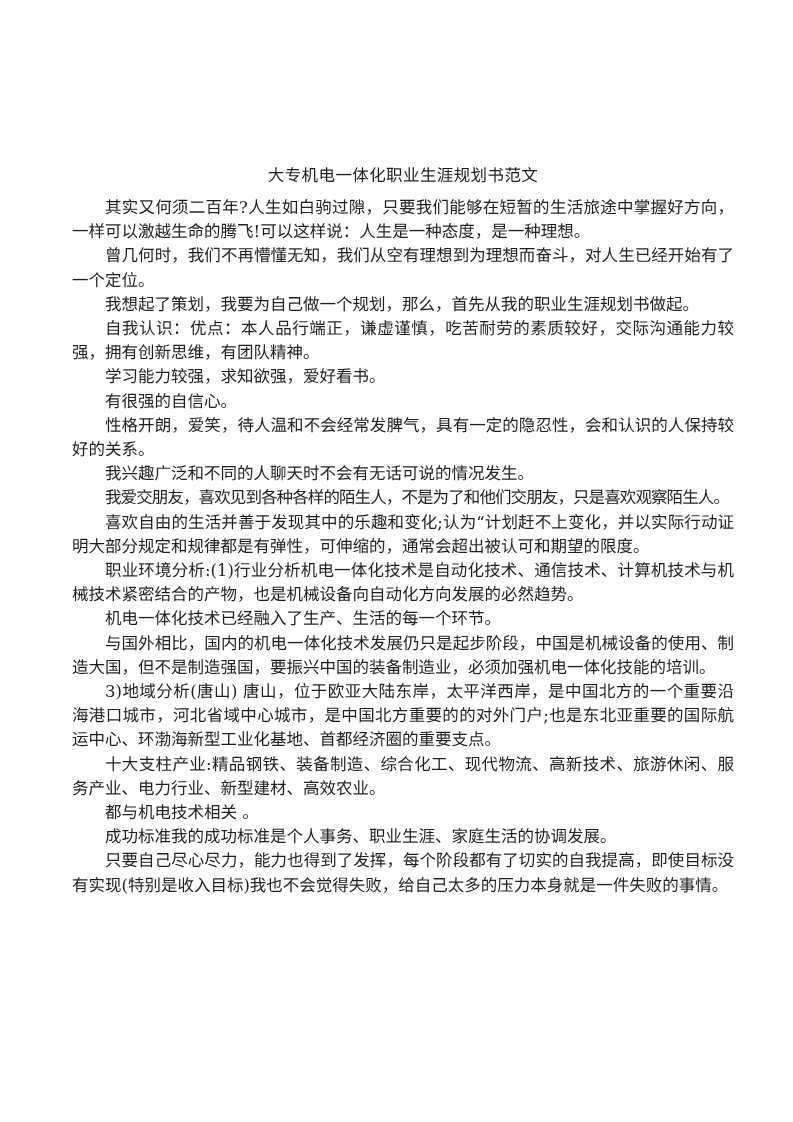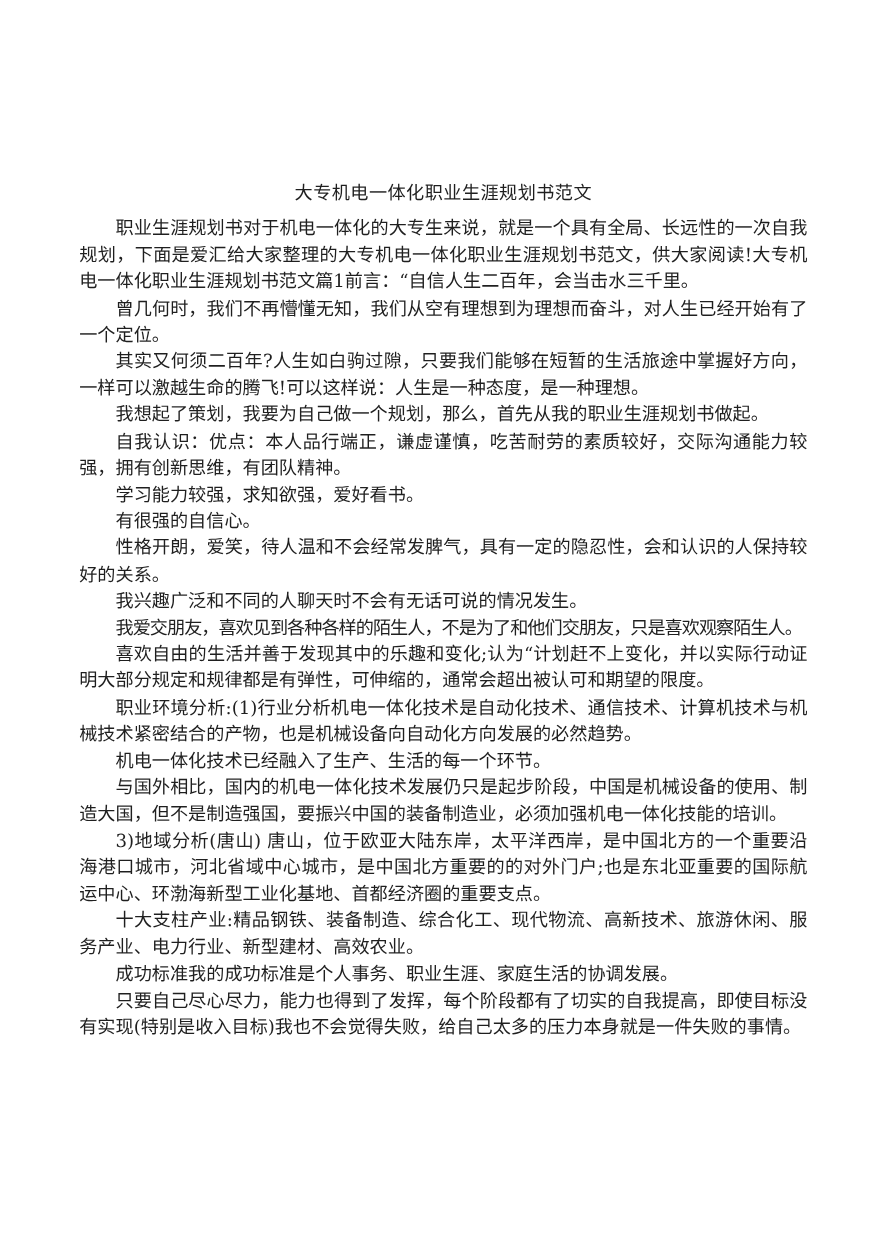--- a/index.html
+++ b/index.html
@@ -41,32 +41,32 @@
   .doc-body p.tight {
     letter-spacing: -0.9px;
   }
 </style>
 </head>
 <body>
 
 <div class="page">
   <h1 class="doc-title">大专机电一体化职业生涯规划书范文</h1>
   <div class="doc-body">
-    <p>职业生涯规划书对于机电一体化的大专生来说，就是一个具有全局、长远性的一次自我规划，下面是爱汇给大家整理的大专机电一体化职业生涯规划书范文，供大家阅读!大专机电一体化职业生涯规划书范文篇1前言：“自信人生二百年，会当击水三千里。</p>
+    <p>其实又何须二百年?人生如白驹过隙，只要我们能够在短暂的生活旅途中掌握好方向，一样可以激越生命的腾飞!可以这样说：人生是一种态度，是一种理想。</p>
     <p>曾几何时，我们不再懵懂无知，我们从空有理想到为理想而奋斗，对人生已经开始有了一个定位。</p>
-    <p>其实又何须二百年?人生如白驹过隙，只要我们能够在短暂的生活旅途中掌握好方向，一样可以激越生命的腾飞!可以这样说：人生是一种态度，是一种理想。</p>
     <p>我想起了策划，我要为自己做一个规划，那么，首先从我的职业生涯规划书做起。</p>
     <p>自我认识：优点：本人品行端正，谦虚谨慎，吃苦耐劳的素质较好，交际沟通能力较强，拥有创新思维，有团队精神。</p>
     <p>学习能力较强，求知欲强，爱好看书。</p>
     <p>有很强的自信心。</p>
     <p>性格开朗，爱笑，待人温和不会经常发脾气，具有一定的隐忍性，会和认识的人保持较好的关系。</p>
     <p>我兴趣广泛和不同的人聊天时不会有无话可说的情况发生。</p>
     <p class="tight">我爱交朋友，喜欢见到各种各样的陌生人，不是为了和他们交朋友，只是喜欢观察陌生人。</p>
     <p>喜欢自由的生活并善于发现其中的乐趣和变化;认为“计划赶不上变化，并以实际行动证明大部分规定和规律都是有弹性，可伸缩的，通常会超出被认可和期望的限度。</p>
     <p>职业环境分析:(1)行业分析机电一体化技术是自动化技术、通信技术、计算机技术与机械技术紧密结合的产物，也是机械设备向自动化方向发展的必然趋势。</p>
     <p>机电一体化技术已经融入了生产、生活的每一个环节。</p>
     <p>与国外相比，国内的机电一体化技术发展仍只是起步阶段，中国是机械设备的使用、制造大国，但不是制造强国，要振兴中国的装备制造业，必须加强机电一体化技能的培训。</p>
     <p>3)地域分析(唐山) 唐山，位于欧亚大陆东岸，太平洋西岸，是中国北方的一个重要沿海港口城市，河北省域中心城市，是中国北方重要的的对外门户;也是东北亚重要的国际航运中心、环渤海新型工业化基地、首都经济圈的重要支点。</p>
     <p>十大支柱产业:精品钢铁、装备制造、综合化工、现代物流、高新技术、旅游休闲、服务产业、电力行业、新型建材、高效农业。</p>
+    <p>都与机电技术相关 。</p>
     <p>成功标准我的成功标准是个人事务、职业生涯、家庭生活的协调发展。</p>
     <p>只要自己尽心尽力，能力也得到了发挥，每个阶段都有了切实的自我提高，即使目标没有实现(特别是收入目标)我也不会觉得失败，给自己太多的压力本身就是一件失败的事情。</p>
   </div>
 </div>
 
 </body></html>

